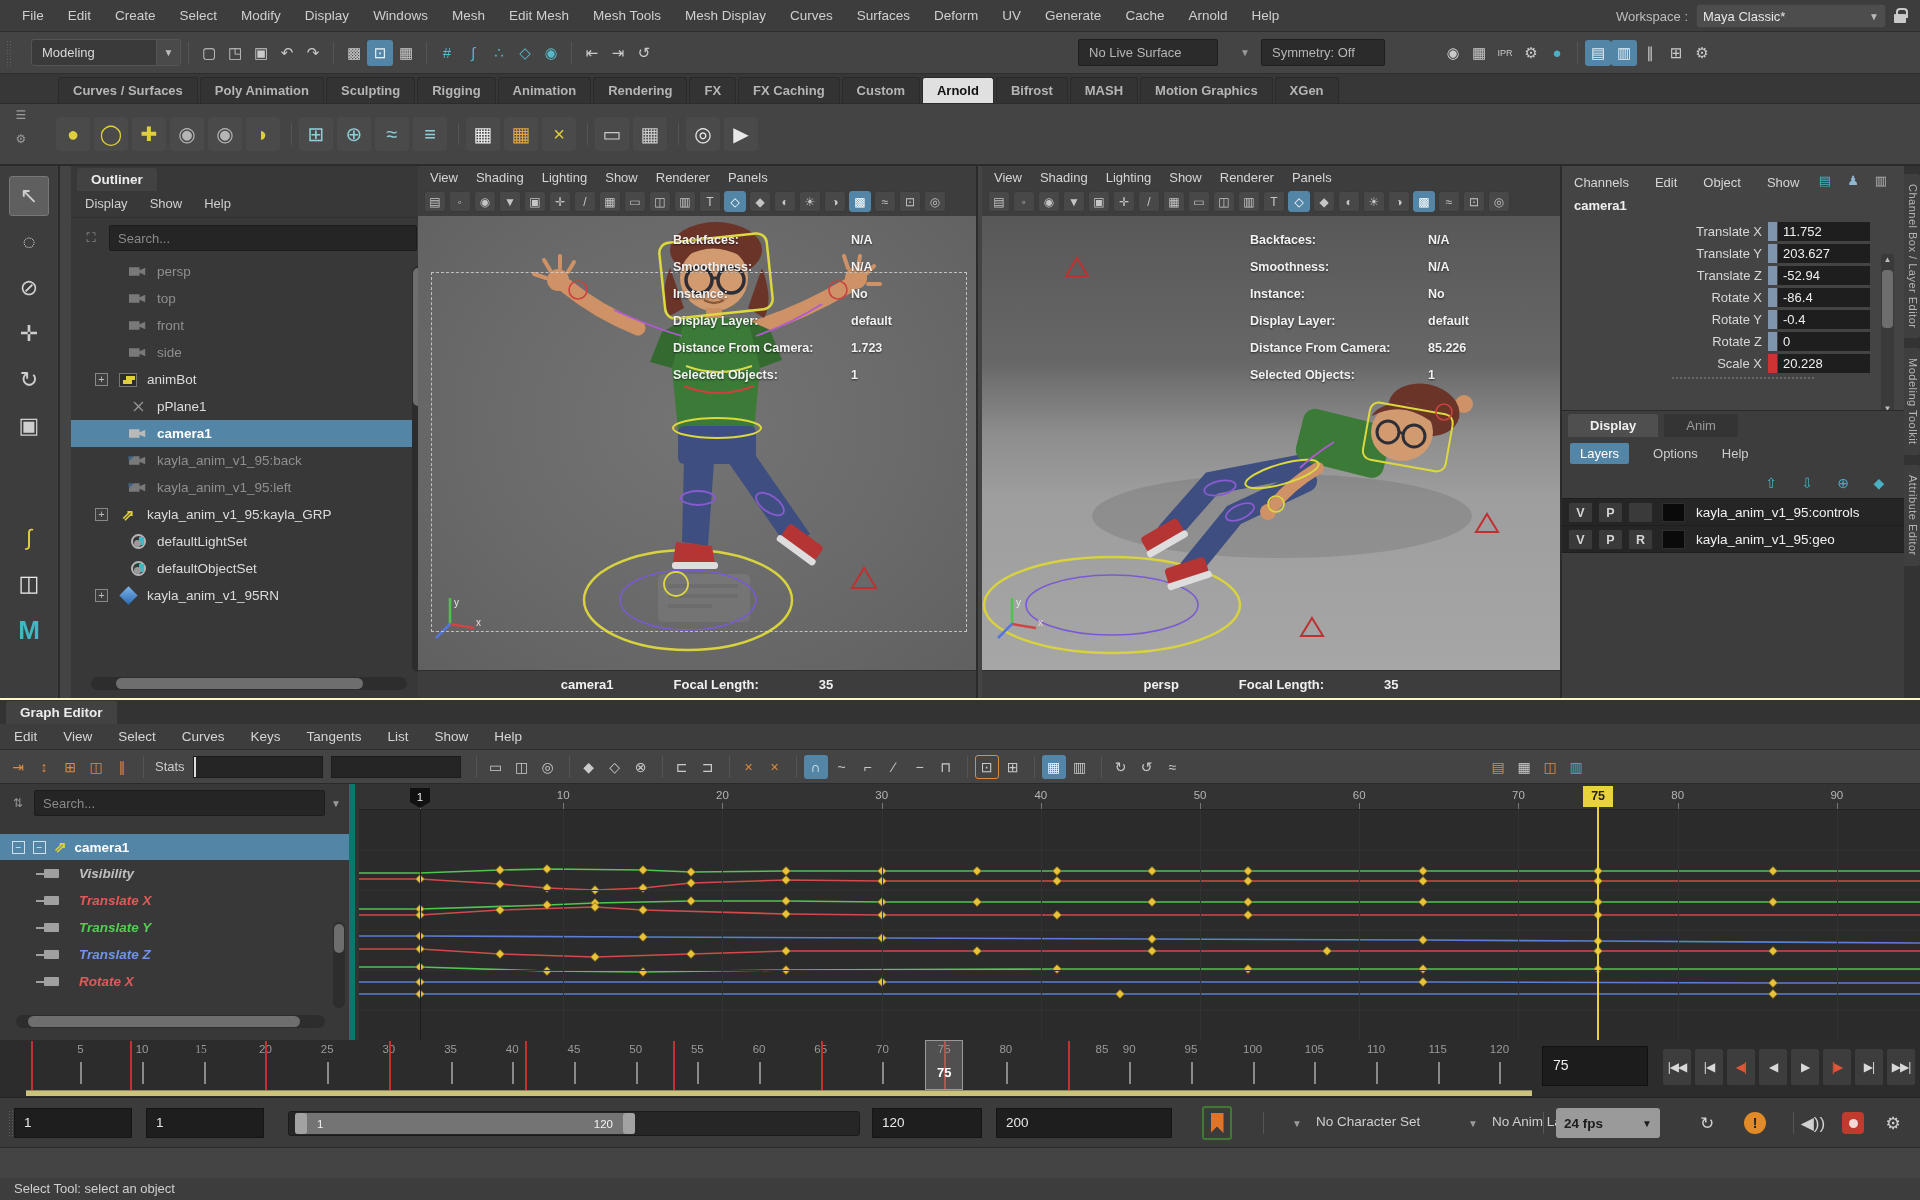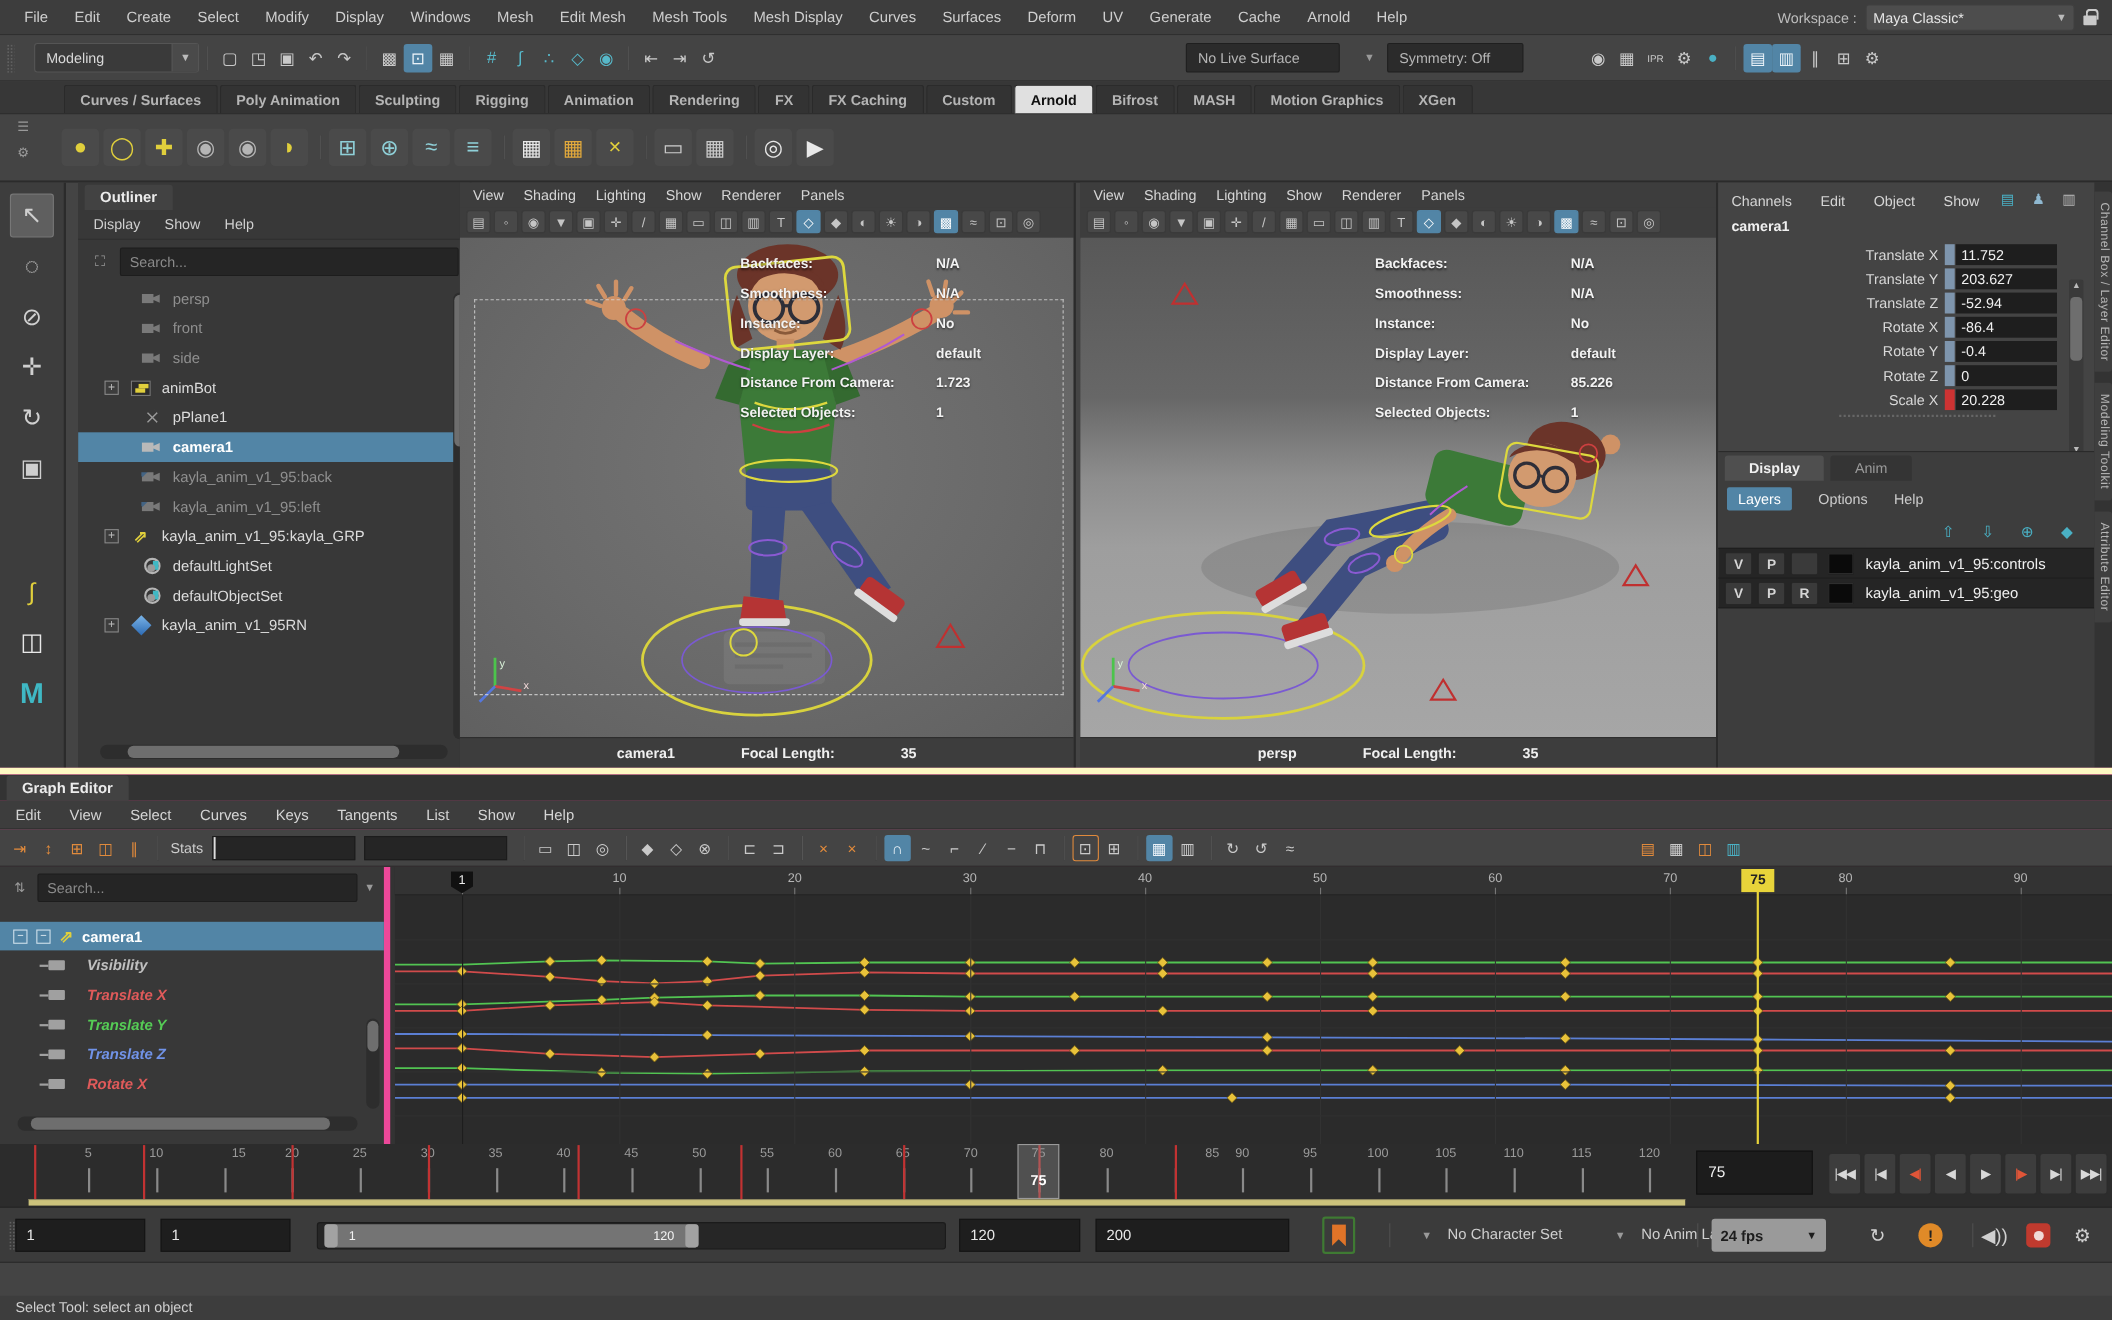--- a/index.html
+++ b/index.html
@@ -99,21 +99,21 @@
   #le-icons .icon{width:22px;height:18px;font-size:14px;color:#4ab0c4;}
   #le-rows{background:#252525;border-top:1px solid #1e1e1e;}
   .lrow{display:flex;align-items:center;height:27px;gap:5px;padding-left:6px;border-bottom:1px solid #1e1e1e;}
   .lrow .cell{width:25px;height:21px;background:#3a3a3a;border:1px solid #262626;border-radius:2px;color:#d5d5d5;text-align:center;line-height:21px;font-size:12.5px;font-weight:bold;}
   .lrow .swatch{width:23px;height:19px;background:#0a0a0a;border:1px solid #2e2e2e;margin-left:4px;}
   .lrow .lname{color:#f0f0f0;font-size:13.5px;margin-left:6px;}
   
   #rtabs{left:1904px;top:166px;width:16px;height:532px;background:#333;display:flex;flex-direction:column;gap:10px;padding-top:8px;}
   .vtab{writing-mode:vertical-rl;font-size:11px;color:#b5b5b5;background:#3f3f3f;padding:10px 1px;border-radius:0 3px 3px 0;letter-spacing:.5px;}
   
-  #graph{left:0;top:698px;width:1920px;height:342px;background:#ec4899;border-top:6px solid #fef9c3;overflow:hidden;}
+  #graph{left:0;top:698px;width:1920px;height:342px;background:#0f766e;border-top:2px solid #fef9c3;overflow:hidden;}
   #ge-tabrow{height:24px;background:#333;}
   #ge-menus{display:flex;gap:26px;padding:5px 0 5px 14px;background:#3d3d3d;border-bottom:1px solid #2e2e2e;font-size:13.5px;color:#d5d5d5;height:26px;}
   #ge-toolbar{display:flex;align-items:center;height:34px;background:#444;border-bottom:1px solid #2a2a2a;padding-left:6px;}
   #ge-toolbar .icon{width:24px;height:24px;font-size:14px;margin-right:2px;}
   .statsfield{width:130px;height:22px;background:#252525;border:1px solid #1c1c1c;margin-right:8px;}
   .statsfield.caret{box-shadow:inset 2px 0 0 #ddd;}
   #ge-left{position:absolute;left:0;top:84px;width:349px;bottom:0;background:#383838;}
   #ge-search-row{display:flex;align-items:center;gap:6px;padding:6px 8px;}
   .gehead{display:flex;align-items:center;height:26px;background:#5285a6;color:#fff;font-weight:bold;margin-top:12px;gap:8px;padding-left:12px;font-size:13.5px;}
   .gehead .tg{width:13px;height:13px;border:1px solid #cfe0ec;font-size:10px;line-height:11px;text-align:center;color:#eaf2f8;font-weight:normal;}
@@ -322,20 +322,26 @@
     <div id="outl-search-row">
       <span class="icon" style="width:20px;height:20px;font-size:13px;color:#9a9a9a;">⛶</span>
       <input class="searchbox" placeholder="Search..." style="">
     </div>
     <div id="outl-items">
         <div class="orow dim">
           <span class="oicon">
             <span class="ic-cam"></span>
           </span>
           <span>persp</span>
+        </div>
+        <div class="orow dim">
+          <span class="oicon">
+            <span class="ic-cam"></span>
+          </span>
+          <span>top</span>
         </div>
         <div class="orow dim">
           <span class="oicon">
             <span class="ic-cam"></span>
           </span>
           <span>front</span>
         </div>
         <div class="orow dim">
           <span class="oicon">
             <span class="ic-cam"></span>
@@ -958,21 +964,21 @@
         <div id="cfbox" style="left: 1224.08px;">75</div>
       </div>
   </div>
 
   <div id="timeline" class="abs">
     <div id="tl-area">
         <div class="tl-lab" style="left: 80.36px;">5</div>
         <div class="tl-tick" style="left: 80.36px;"></div>
         <div class="tl-lab" style="left: 142.06px;">10</div>
         <div class="tl-tick" style="left: 142.06px;"></div>
-        <div class="tl-lab" style="left: 217px;">15</div>
+        <div class="tl-lab" style="left: 201px; font-family: Liberation Serif, serif;">15</div>
         <div class="tl-tick" style="left: 203.76px;"></div>
         <div class="tl-lab" style="left: 265.46px;">20</div>
         <div class="tl-tick" style="left: 265.46px;"></div>
         <div class="tl-lab" style="left: 327.16px;">25</div>
         <div class="tl-tick" style="left: 327.16px;"></div>
         <div class="tl-lab" style="left: 388.86px;">30</div>
         <div class="tl-tick" style="left: 388.86px;"></div>
         <div class="tl-lab" style="left: 450.56px;">35</div>
         <div class="tl-tick" style="left: 450.56px;"></div>
         <div class="tl-lab" style="left: 512.26px;">40</div>

